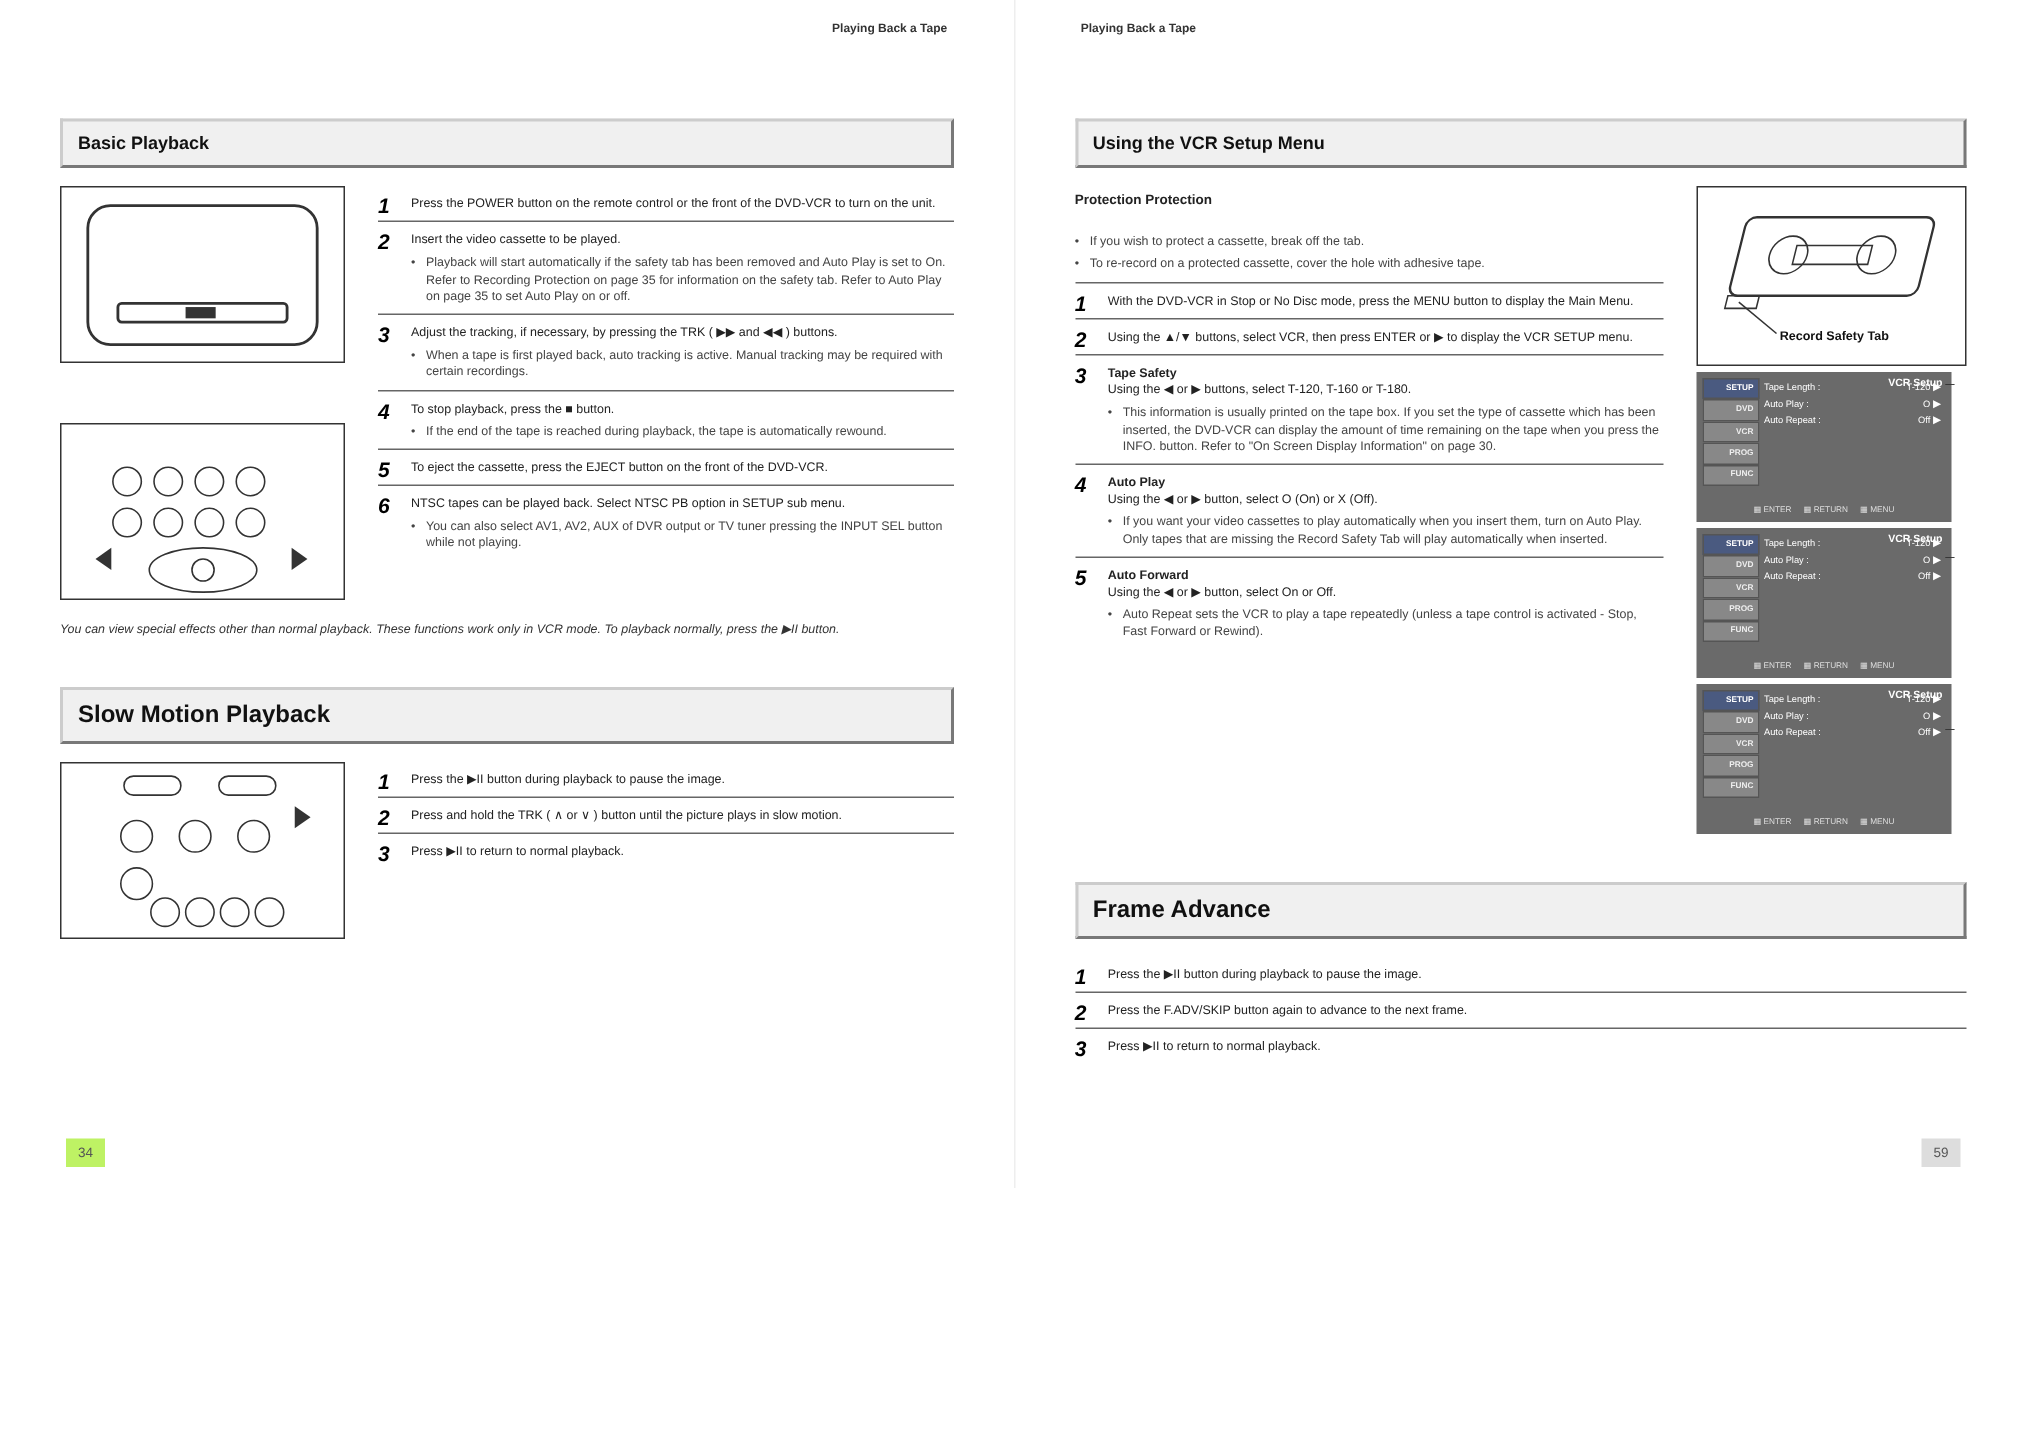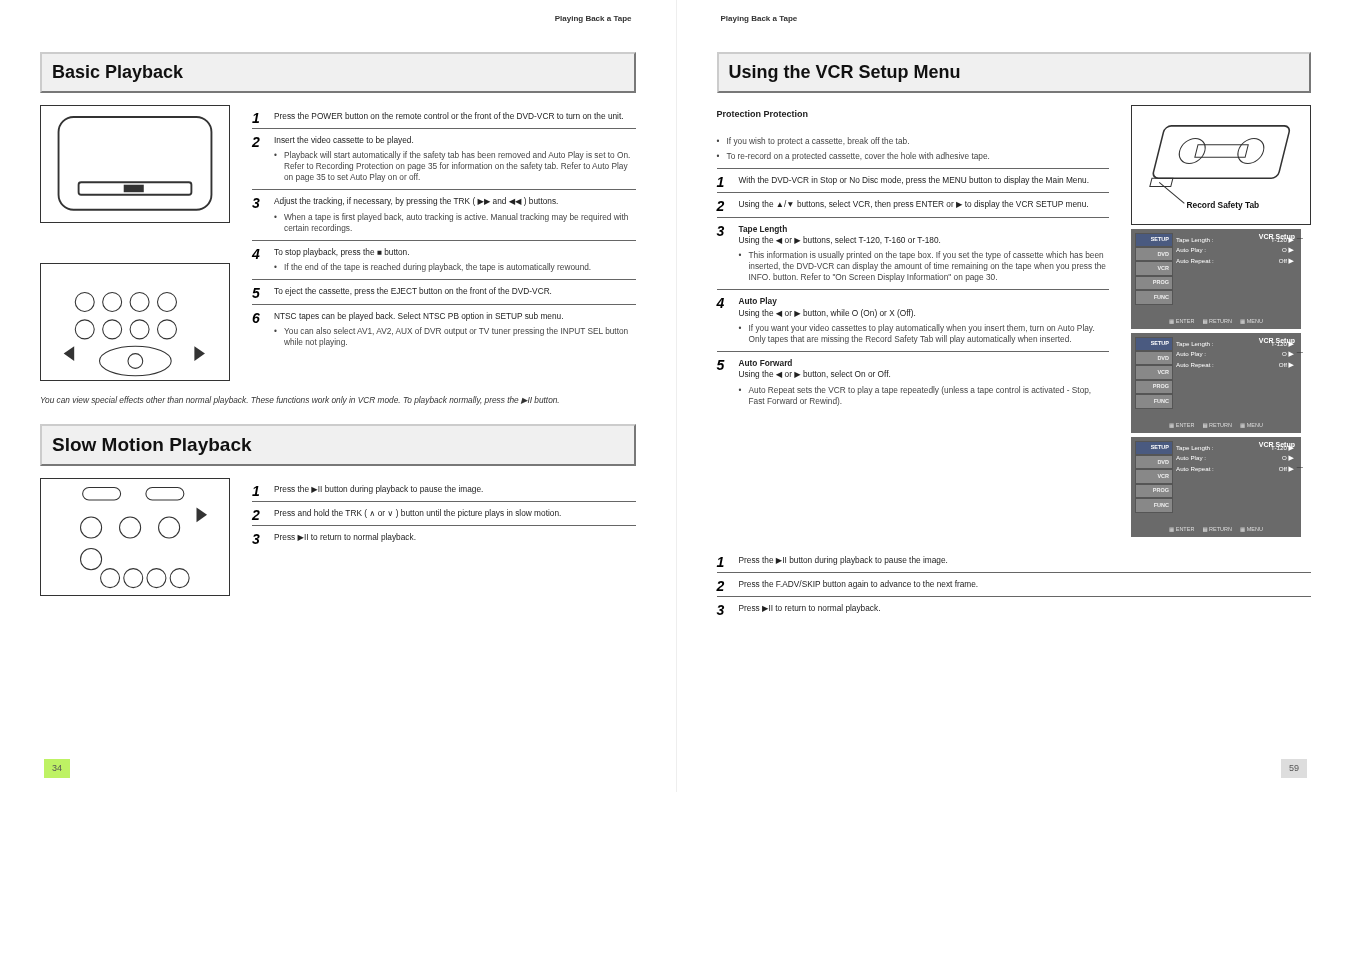--- a/index.html
+++ b/index.html
@@ -29,26 +29,26 @@
     font-weight: bold;
     color: #333;
   }
   .left-label { right: 44px; }
   .right-label { left: 44px; }
 
   .heading-bar {
     border: 2px outset #ccc;
     background: #f0f0f0;
     padding: 7px 10px;
-    margin-top: 28px;
-    font-size: 18px;
+    margin-top: 55px;
+    font-size: 12px;
     font-weight: bold;
     color: #111;
   }
-  .heading-bar.sub { margin-top: 18px; font-size: 19px; }
+  .heading-bar.sub { margin-top: 32px; font-size: 16px; }
 
   .cols {
     display: flex;
     margin-top: 12px;
     gap: 22px;
   }
   .col-left {
     width: 190px;
     flex-shrink: 0;
     display: flex;
@@ -276,28 +276,28 @@
         <div style="font-size:9px; font-weight:bold; margin-bottom:6px;">Protection Protection</div>
         <div class="step" style="padding-left:0;">
           <span class="note bullet">If you wish to protect a cassette, break off the tab.</span>
           <span class="note bullet">To re-record on a protected cassette, cover the hole with adhesive tape.</span>
         </div>
 
         <div class="step"><span class="step-num">1</span><span>With the DVD-VCR in Stop or No Disc mode, press the MENU button to display the Main Menu.</span></div>
         <div class="step"><span class="step-num">2</span><span>Using the ▲/▼ buttons, select VCR, then press ENTER or ▶ to display the VCR SETUP menu.</span></div>
         <div class="step">
           <span class="step-num">3</span>
-          <b>Tape Length</b><br>
+          <b>Tape Safety</b><br>
           <span>Using the ◀ or ▶ buttons, select T-120, T-160 or T-180.</span>
           <span class="note bullet">This information is usually printed on the tape box. If you set the type of cassette which has been inserted, the DVD-VCR can display the amount of time remaining on the tape when you press the INFO. button. Refer to "On Screen Display Information" on page 30.</span>
         </div>
         <div class="step">
           <span class="step-num">4</span>
           <b>Auto Play</b><br>
-          <span>Using the ◀ or ▶ button, while O (On) or X (Off).</span>
+          <span>Using the ◀ or ▶ button, select O (On) or X (Off).</span>
           <span class="note bullet">If you want your video cassettes to play automatically when you insert them, turn on Auto Play. Only tapes that are missing the Record Safety Tab will play automatically when inserted.</span>
         </div>
         <div class="step">
           <span class="step-num">5</span>
           <b>Auto Forward</b><br>
           <span>Using the ◀ or ▶ button, select On or Off.</span>
           <span class="note bullet">Auto Repeat sets the VCR to play a tape repeatedly (unless a tape control is activated - Stop, Fast Forward or Rewind).</span>
         </div>
       </div>
 
@@ -408,20 +408,21 @@
           </div>
           <div class="menu-legend">
               <span>ENTER</span>
               <span>RETURN</span>
               <span>MENU</span>
             </div>
         </div>
       </div>
     </div>
 
+    <div class="heading-bar sub">Frame Advance</div>
 
     <div class="cols">
       <div class="col-right">
         <div class="step"><span class="step-num">1</span><span>Press the ▶II button during playback to pause the image.</span></div>
         <div class="step"><span class="step-num">2</span><span>Press the F.ADV/SKIP button again to advance to the next frame.</span></div>
         <div class="step"><span class="step-num">3</span><span>Press ▶II to return to normal playback.</span></div>
       </div>
     </div>
 
     <div class="page-num pn-right">59</div>

